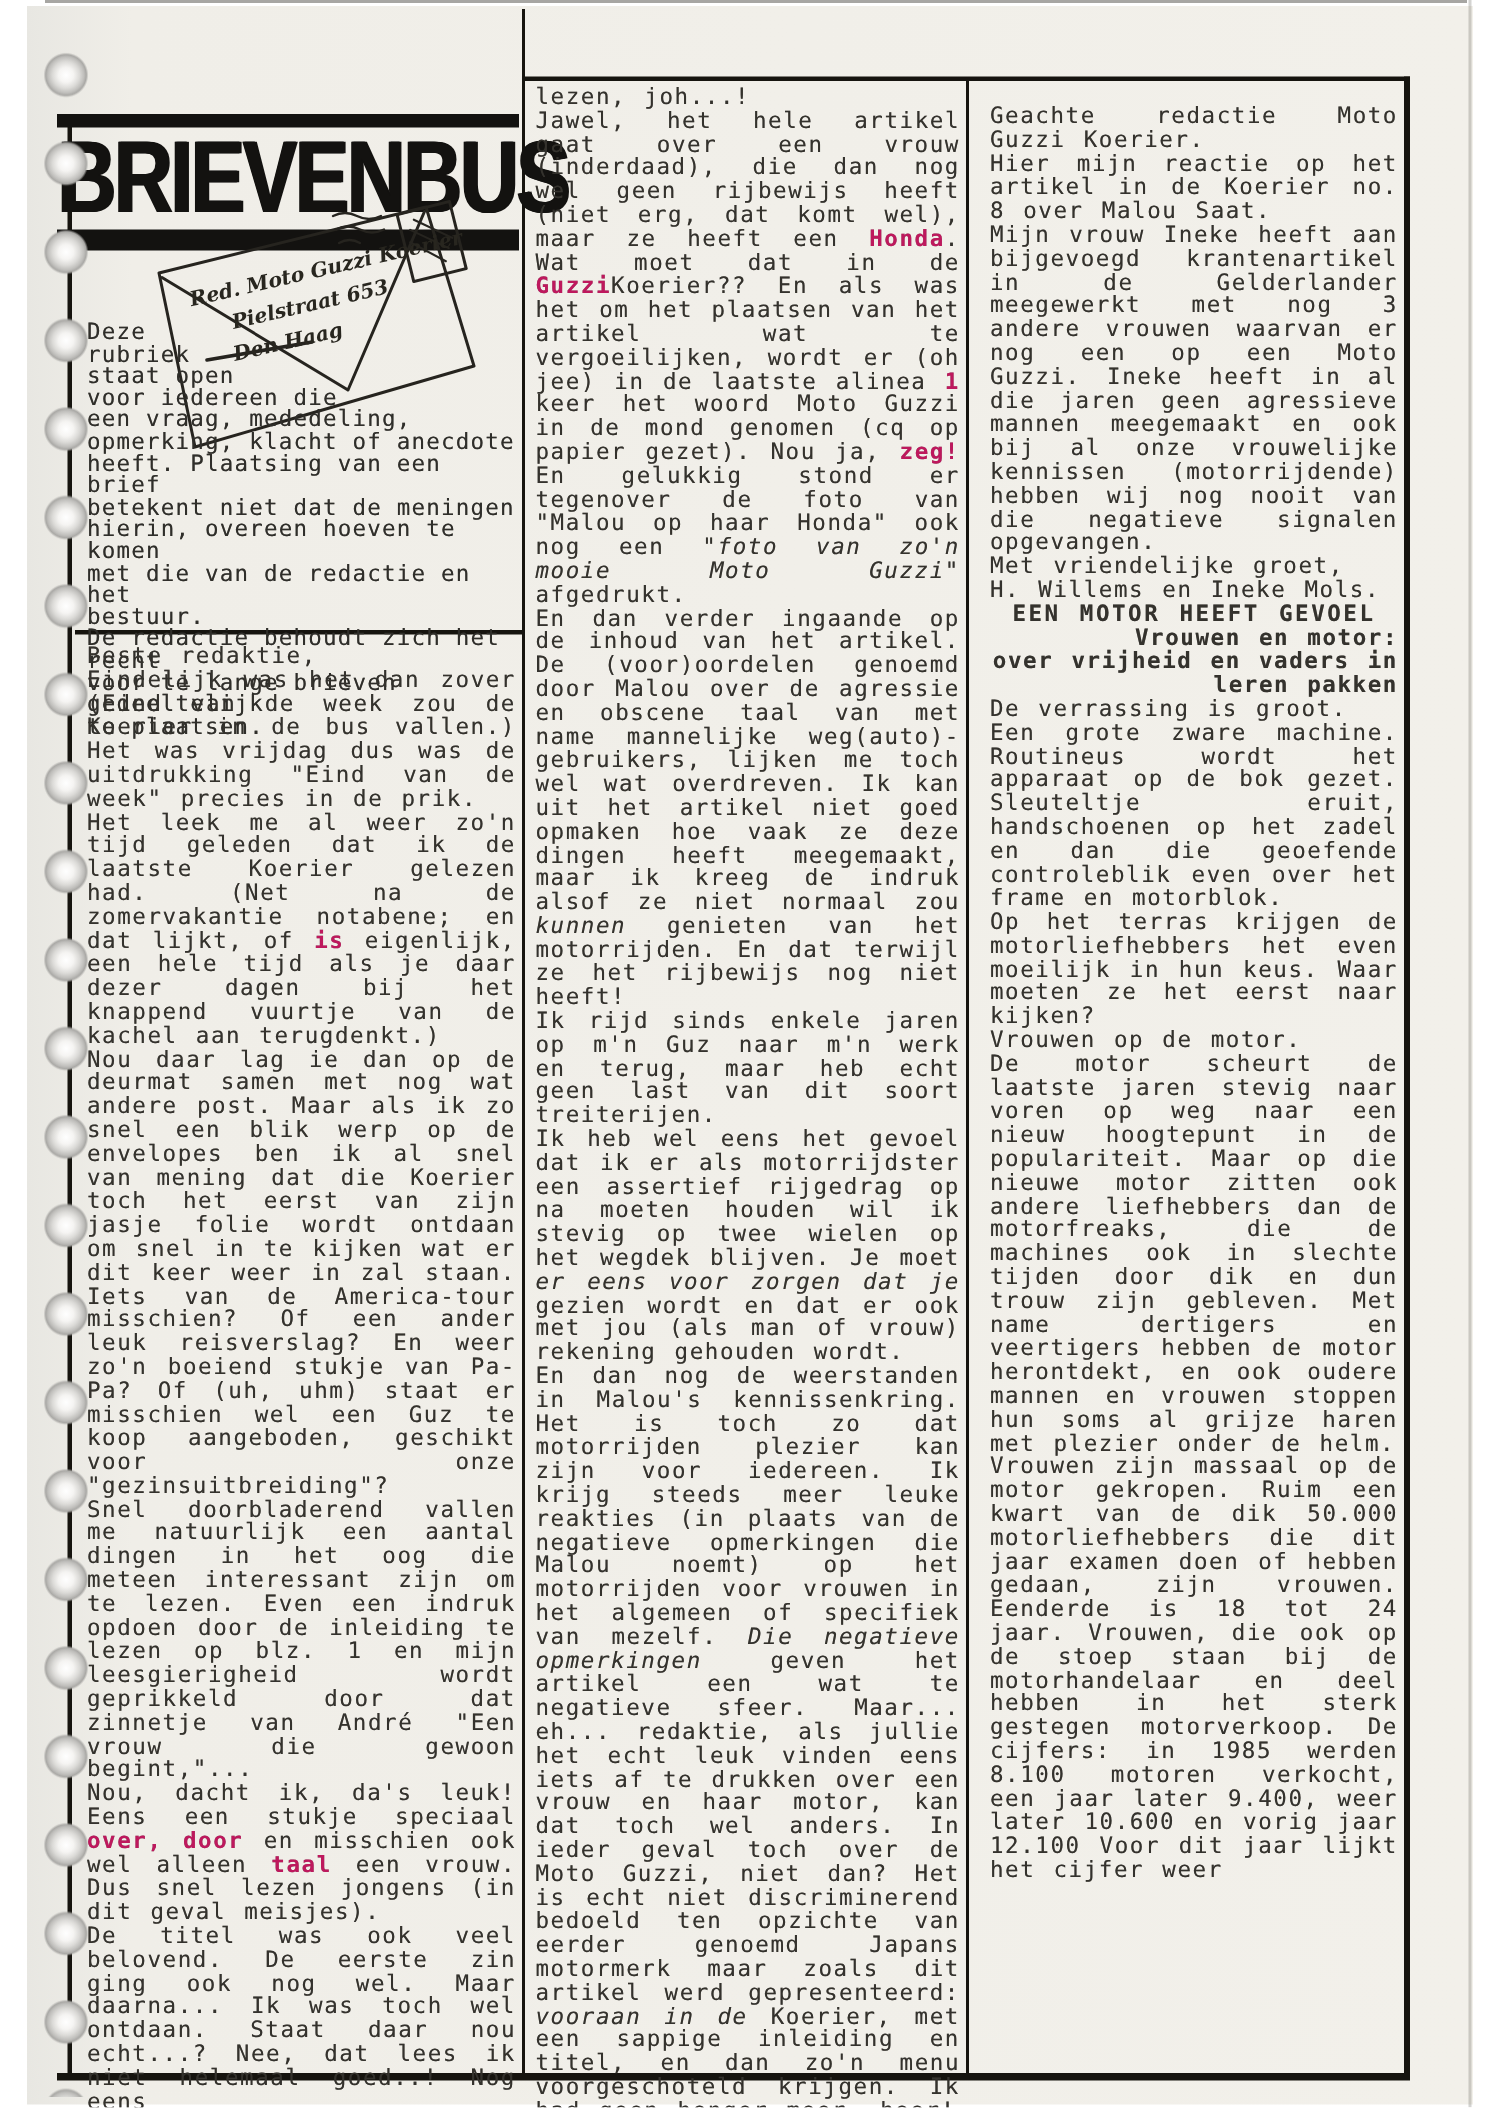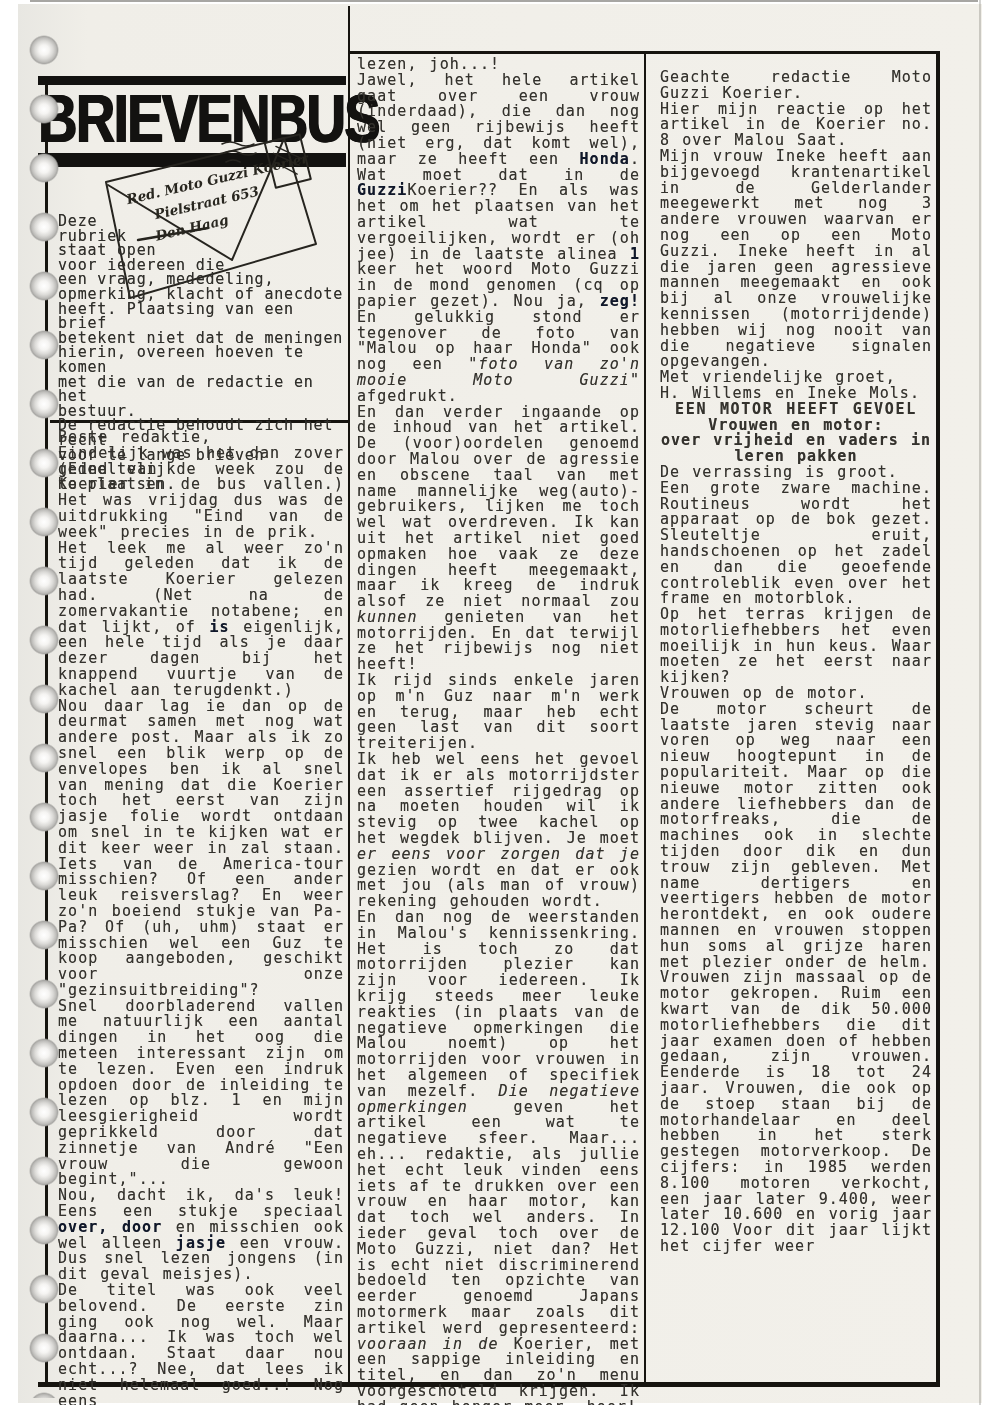--- a/index.html
+++ b/index.html
@@ -43,24 +43,24 @@
          text-shadow:0 0 0.4px rgba(47,46,42,0.55);}
 
   
   .col{position:absolute;z-index:2;color:#34322d;font-size:15px;line-height:15.8px;
        letter-spacing:1.05px;word-spacing:2px;text-align:justify;
        text-shadow:0 0 0.4px rgba(52,50,45,0.5);}
   .col-left  {left:58px; top:430px;width:286px;}
   .col-middle{left:357px;top:57px; width:283px;}
   .col-right {left:660px;top:70px; width:272px;}
   .col p.blk{margin:0;}
-  .col b{color:#0f172a;}
+  .col b{color:#be185d;}
   .blk.salutation{margin-bottom:30px;text-align:left;}
   .blk.heading{font-weight:bold;letter-spacing:1.7px;text-align:center;}
-  .blk.subheading{font-weight:bold;white-space:pre-line;text-align:center;}
+  .blk.subheading{font-weight:bold;white-space:pre-line;text-align:right;}
   .blk.gap-top{margin-top:15px;}
   .blk.gap-top-lg{margin-top:42px;}
 
   .pageno{position:absolute;left:944px;top:1386px;z-index:2;font-weight:bold;font-size:17px;
           letter-spacing:1px;color:#c2410c;margin-top:28px;}
 </style>
 </head>
 <body>
 
 <div class="page">
@@ -115,29 +115,29 @@
 De redactie behoudt zich het recht
 voor te lange brieven gedeeltelijk
 te plaatsen.</div>
 
   <div class="col col-left">
       <p class="blk salutation"><span>Beste redaktie,</span></p>
       <p class="blk para"><span>Eindelijk was het dan zover (Eind van de week zou de Koerier in de bus vallen.) Het was vrijdag dus was de uitdrukking "Eind van de week" precies in de prik.</span></p>
       <p class="blk para"><span>Het leek me al weer zo'n tijd geleden dat ik de laatste Koerier gelezen had. (Net na de zomervakantie notabene; en dat lijkt, of </span><b>is</b><span> eigenlijk, een hele tijd als je daar dezer dagen bij het knappend vuurtje van de kachel aan terugdenkt.)</span></p>
       <p class="blk para"><span>Nou daar lag ie dan op de deurmat samen met nog wat andere post. Maar als ik zo snel een blik werp op de envelopes ben ik al snel van mening dat die Koerier toch het eerst van zijn jasje folie wordt ontdaan om snel in te kijken wat er dit keer weer in zal staan. Iets van de America-tour misschien? Of een ander leuk reisverslag? En weer zo'n boeiend stukje van Pa-Pa? Of (uh, uhm) staat er misschien wel een Guz te koop aangeboden, geschikt voor onze "gezinsuitbreiding"?</span></p>
       <p class="blk para"><span>Snel doorbladerend vallen me natuurlijk een aantal dingen in het oog die meteen interessant zijn om te lezen. Even een indruk opdoen door de inleiding te lezen op blz. 1 en mijn leesgierigheid wordt geprikkeld door dat zinnetje van André "Een vrouw die gewoon begint,"...</span></p>
-      <p class="blk para"><span>Nou, dacht ik, da's leuk! Eens een stukje speciaal </span><b>over, door</b><span> en misschien ook wel alleen </span><b>jasje</b><span> een vrouw. Dus snel lezen jongens (in dit geval meisjes).</span></p>
+      <p class="blk para"><span>Nou, dacht ik, da's leuk! Eens een stukje speciaal </span><b>over, door</b><span> en misschien ook wel alleen </span><b>taal</b><span> een vrouw. Dus snel lezen jongens (in dit geval meisjes).</span></p>
       <p class="blk para"><span>De titel was ook veel belovend. De eerste zin ging ook nog wel. Maar daarna... Ik was toch wel ontdaan. Staat daar nou echt...? Nee, dat lees ik niet helemaal goed..! Nog eens</span></p>
     </div>
   <div class="col col-middle">
       <p class="blk para"><span>lezen, joh...!</span></p>
       <p class="blk para"><span>Jawel, het hele artikel gaat over een vrouw (inderdaad), die dan nog wel geen rijbewijs heeft (niet erg, dat komt wel), maar ze heeft een </span><b>Honda</b><span>. Wat moet dat in de </span><b>Guzzi</b><span>Koerier?? En als was het om het plaatsen van het artikel wat te vergoeilijken, wordt er (oh jee) in de laatste alinea </span><b>1</b><span> keer het woord Moto Guzzi in de mond genomen (cq op papier gezet). Nou ja, </span><b>zeg!</b><span> En gelukkig stond er tegenover de foto van "Malou op haar Honda" ook nog een "</span><i>foto van zo'n mooie Moto Guzzi</i><span>" afgedrukt.</span></p>
       <p class="blk para"><span>En dan verder ingaande op de inhoud van het artikel. De (voor)oordelen genoemd door Malou over de agressie en obscene taal van met name mannelijke weg(auto)-gebruikers, lijken me toch wel wat overdreven. Ik kan uit het artikel niet goed opmaken hoe vaak ze deze dingen heeft meegemaakt, maar ik kreeg de indruk alsof ze niet normaal zou </span><i>kunnen</i><span> genieten van het motorrijden. En dat terwijl ze het rijbewijs nog niet heeft!</span></p>
       <p class="blk para"><span>Ik rijd sinds enkele jaren op m'n Guz naar m'n werk en terug, maar heb echt geen last van dit soort treiterijen.</span></p>
-      <p class="blk para"><span>Ik heb wel eens het gevoel dat ik er als motorrijdster een assertief rijgedrag op na moeten houden wil ik stevig op twee kachel op het wegdek blijven. Je moet </span><i>er eens voor zorgen dat je</i><span> gezien wordt en dat er ook met jou (als man of vrouw) rekening gehouden wordt.</span></p>
+      <p class="blk para"><span>Ik heb wel eens het gevoel dat ik er als motorrijdster een assertief rijgedrag op na moeten houden wil ik stevig op twee wielen op het wegdek blijven. Je moet </span><i>er eens voor zorgen dat je</i><span> gezien wordt en dat er ook met jou (als man of vrouw) rekening gehouden wordt.</span></p>
       <p class="blk para"><span>En dan nog de weerstanden in Malou's kennissenkring. Het is toch zo dat motorrijden plezier kan zijn voor iedereen. Ik krijg steeds meer leuke reakties (in plaats van de negatieve opmerkingen die Malou noemt) op het motorrijden voor vrouwen in het algemeen of specifiek van mezelf. </span><i>Die negatieve opmerkingen</i><span> geven het artikel een wat te negatieve sfeer. Maar... eh... redaktie, als jullie het echt leuk vinden eens iets af te drukken over een vrouw en haar motor, kan dat toch wel anders. In ieder geval toch over de Moto Guzzi, niet dan? Het is echt niet discriminerend bedoeld ten opzichte van eerder genoemd Japans motormerk maar zoals dit artikel werd gepresenteerd: </span><i>vooraan in de</i><span> Koerier, met een sappige inleiding en titel, en dan zo'n menu voorgeschoteld krijgen. Ik had geen honger meer, hoor!</span></p>
     </div>
   <div class="col col-right">
       <p class="blk para"><span>Geachte redactie Moto Guzzi Koerier.</span></p>
       <p class="blk para gap-top"><span>Hier mijn reactie op het artikel in de Koerier no. 8 over Malou Saat.</span></p>
       <p class="blk para"><span>Mijn vrouw Ineke heeft aan bijgevoegd krantenartikel in de Gelderlander meegewerkt met nog 3 andere vrouwen waarvan er nog een op een Moto Guzzi. Ineke heeft in al die jaren geen agressieve mannen meegemaakt en ook bij al onze vrouwelijke kennissen (motorrijdende) hebben wij nog nooit van die negatieve signalen opgevangen.</span></p>
       <p class="blk para gap-top"><span>Met vriendelijke groet,</span></p>
       <p class="blk para gap-top"><span>H. Willems en Ineke Mols.</span></p>
       <p class="blk heading gap-top-lg"><span>EEN MOTOR HEEFT GEVOEL</span></p>
       <p class="blk subheading gap-top"><span>Vrouwen en motor:

